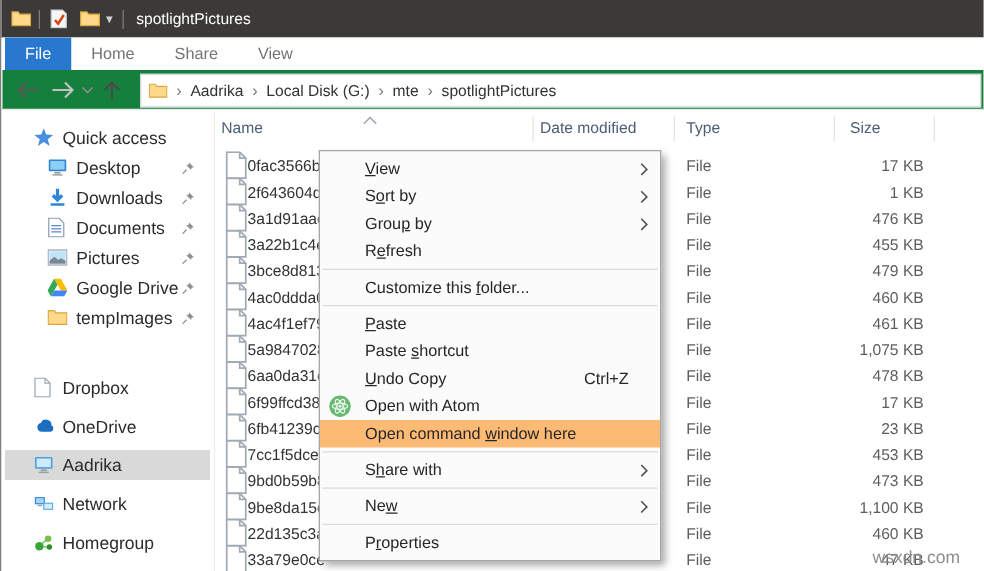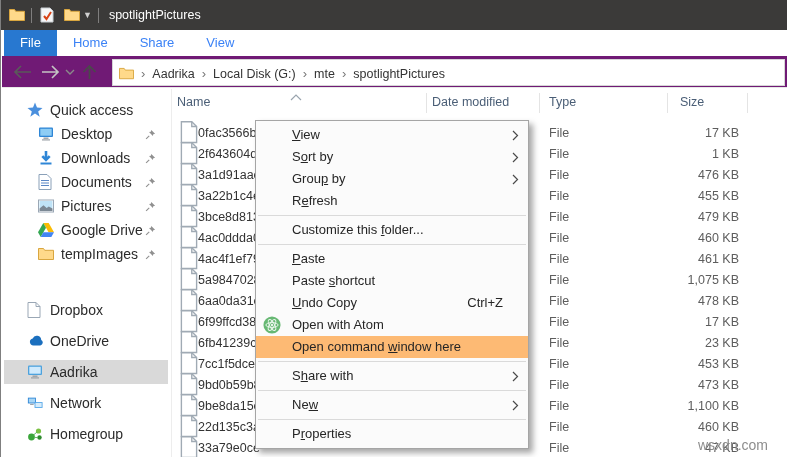--- a/index.html
+++ b/index.html
@@ -12,25 +12,25 @@
   .titlebar { position:absolute; left:0; top:0; width:787px; height:30px;
               background:#3b3a39; display:flex; align-items:center; }
   .tb-ico { width:16px; height:16px; margin-left:8px; display:inline-flex; }
   .tb-sep { width:1px; height:15px; background:rgba(255,255,255,.35); margin-left:6px; }
   .tb-caret { color:#d0d0d0; font-size:9px; margin-left:3px; }
   .tb-title { color:#fff; font-size:12.5px; margin-left:10px; }
 
   
   .tabs { position:absolute; left:1px; top:30px; right:0; height:26px; background:#fff;
           display:flex; padding-left:2px; }
-  .tab { height:26px; line-height:26px; padding:0 16px; font-size:13px; color:#3b82f6; cursor:default; }
+  .tab { height:26px; line-height:26px; padding:0 16px; font-size:13px; color:#737373; cursor:default; }
   .tab.active { background:#2878d0; color:#fff; }
 
   
-  .toolbar { position:absolute; left:1px; top:56px; right:0; height:32px; background:#701a75;
+  .toolbar { position:absolute; left:1px; top:56px; right:0; height:32px; background:#15803d;
              border-bottom:1px solid #e8e8e8; }
   .nav-ico { position:absolute; display:inline-flex; }
   .addrbox { position:absolute; left:110px; top:3px; right:2px; height:27px;
              background:#fff; border:1px solid #d6d6d6; display:flex; align-items:center; }
   .addr-folder { width:15px; height:13px; margin-left:6px; flex:0 0 auto; }
   .crumb-sep { color:#777; font-size:13px; margin:0 7px; }
   .crumb { font-size:12.5px; color:#333; white-space:nowrap; }
 
   
   .sidebar { position:absolute; left:1px; top:89px; bottom:0; width:170px; background:#fff;

